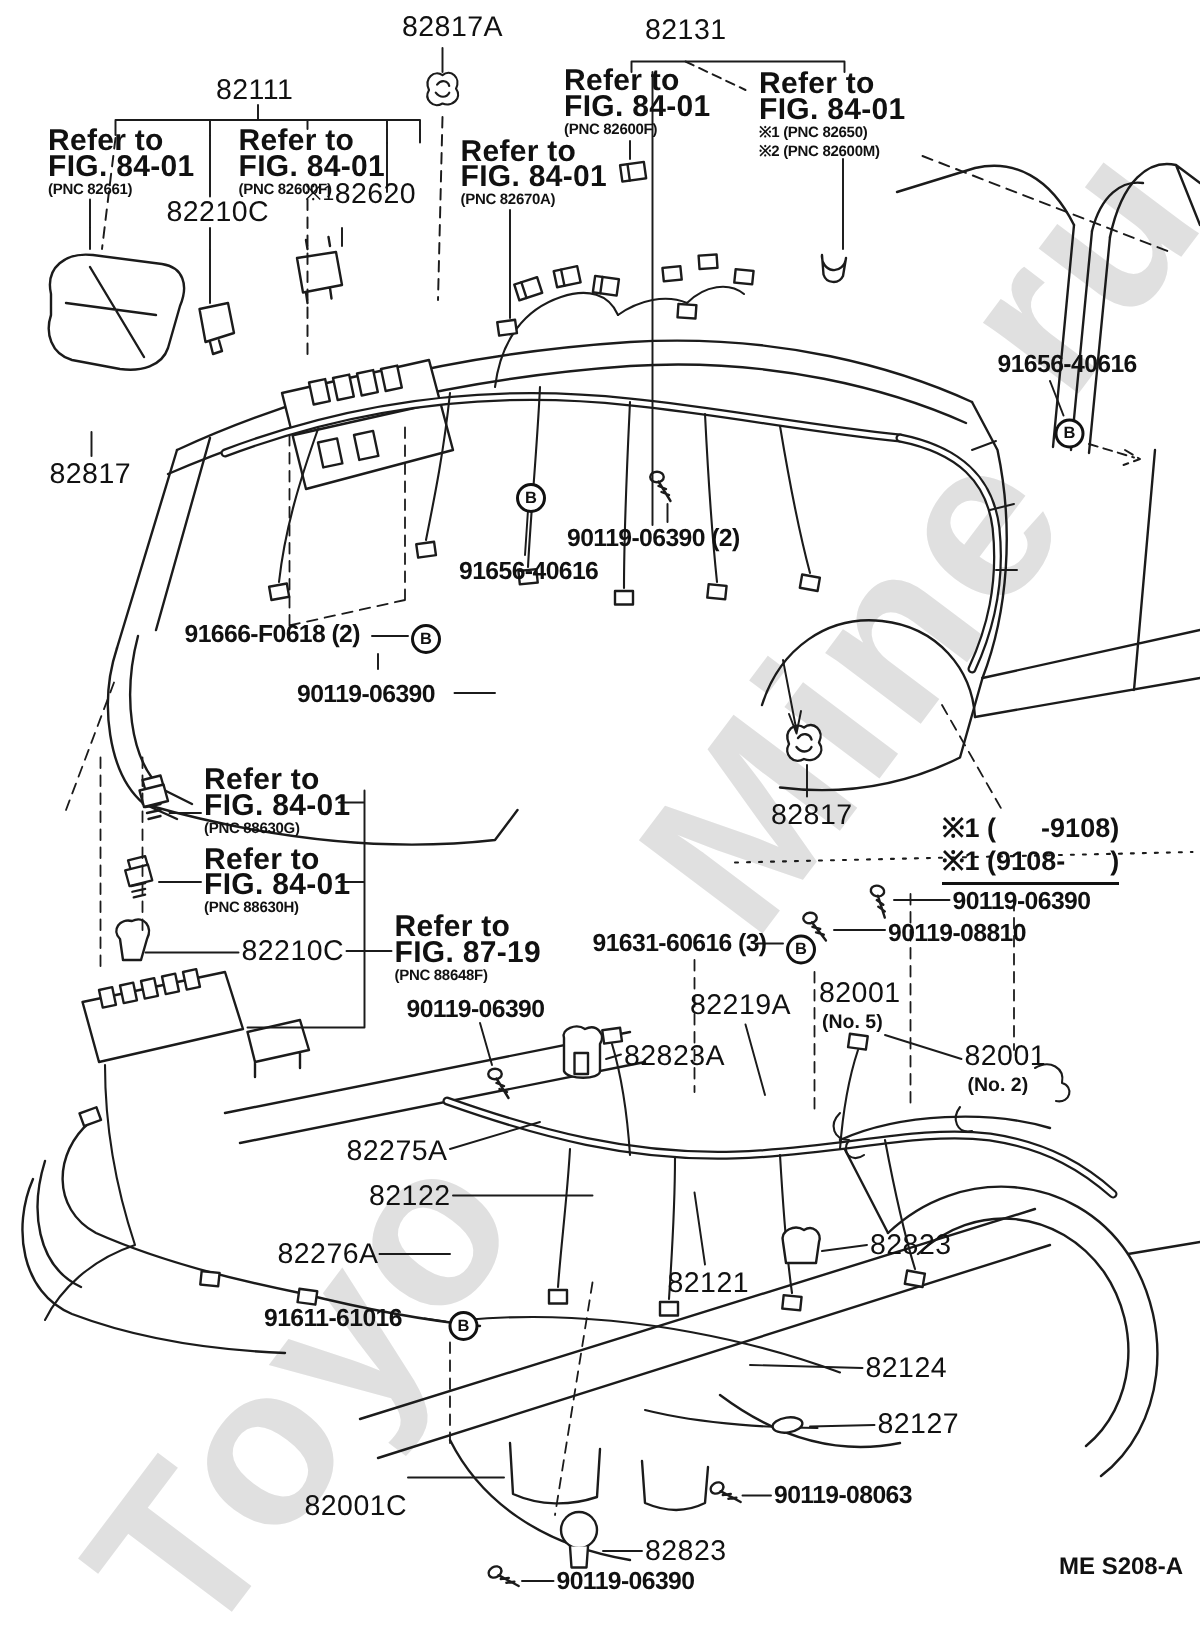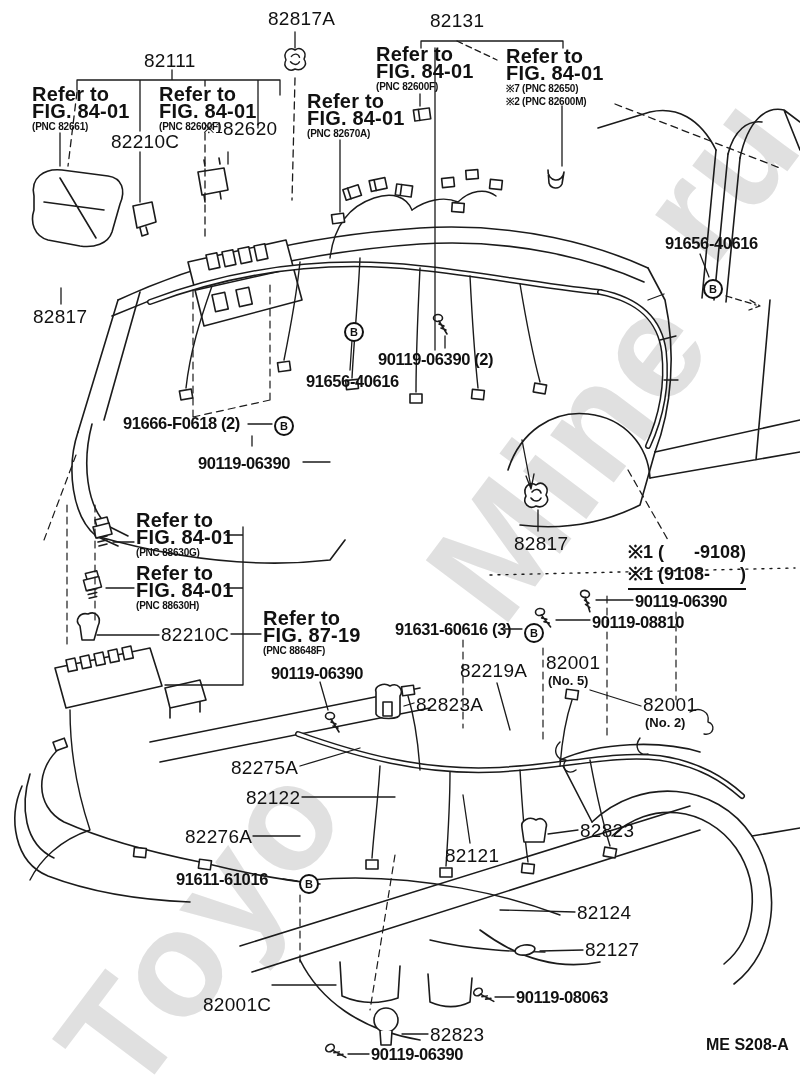--- a/index.html
+++ b/index.html
@@ -270,21 +270,21 @@
     <span class="r3">(PNC 82670A)</span>
   </div>
   <div class="rb" style="left:376px;top:46px;">
     <span class="r1">Refer to</span>
     <span class="r2">FIG. 84-01</span>
     <span class="r3">(PNC 82600F)</span>
   </div>
   <div class="rb" style="left:506px;top:48px;">
     <span class="r1">Refer to</span>
     <span class="r2">FIG. 84-01</span>
-    <span class="r3">※7 (PNC 82650)</span>
+    <span class="r3">※1 (PNC 82650)</span>
     <span class="r4">※2 (PNC 82600M)</span>
   </div>
 
   <div class="ln" style="left:665px;top:234px;">91656-40616</div>
   <div class="cb" style="left:703px;top:279px;">B</div>
   <div class="lb" style="left:33px;top:306px;">82817</div>
   <div class="cb" style="left:344px;top:322px;">B</div>
   <div class="ln" style="left:378px;top:350px;">90119-06390 (2)</div>
   <div class="ln" style="left:306px;top:372px;">91656-40616</div>
   <div class="ln" style="left:123px;top:414px;">91666-F0618 (2)</div>

